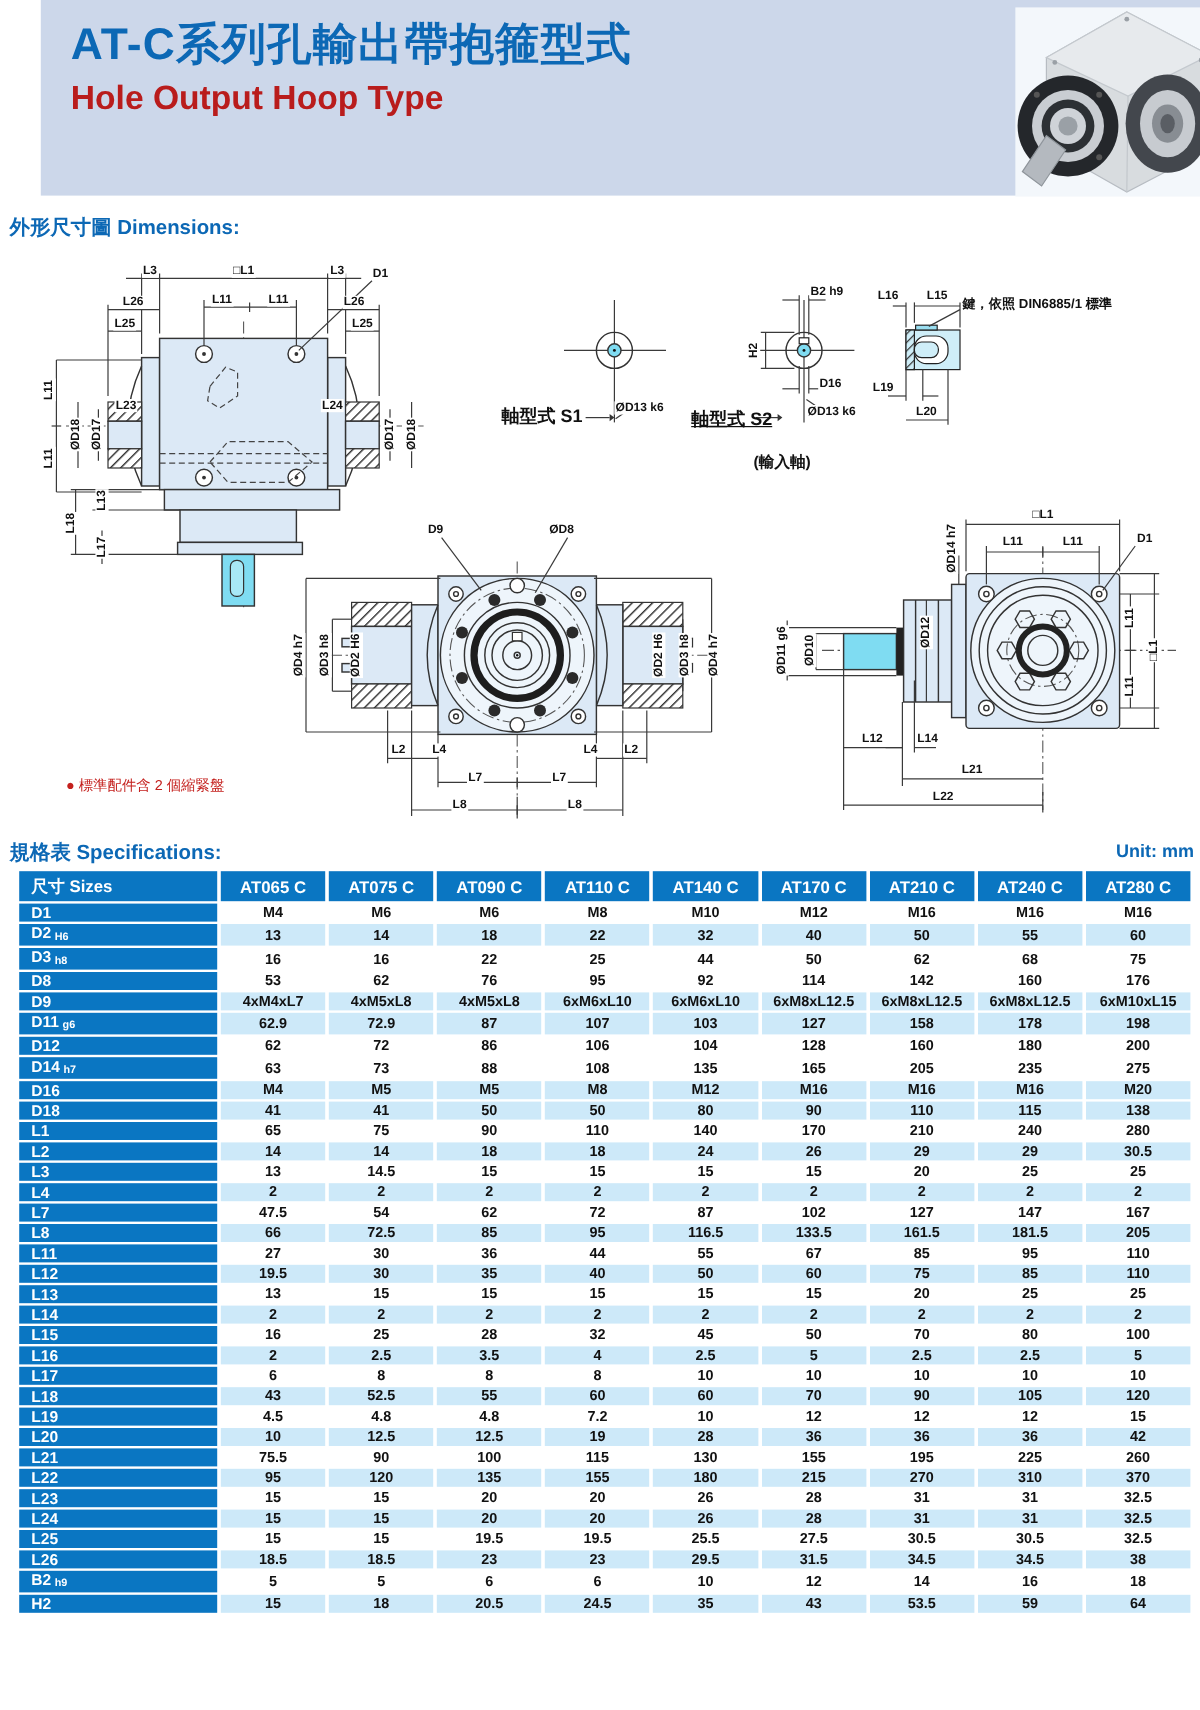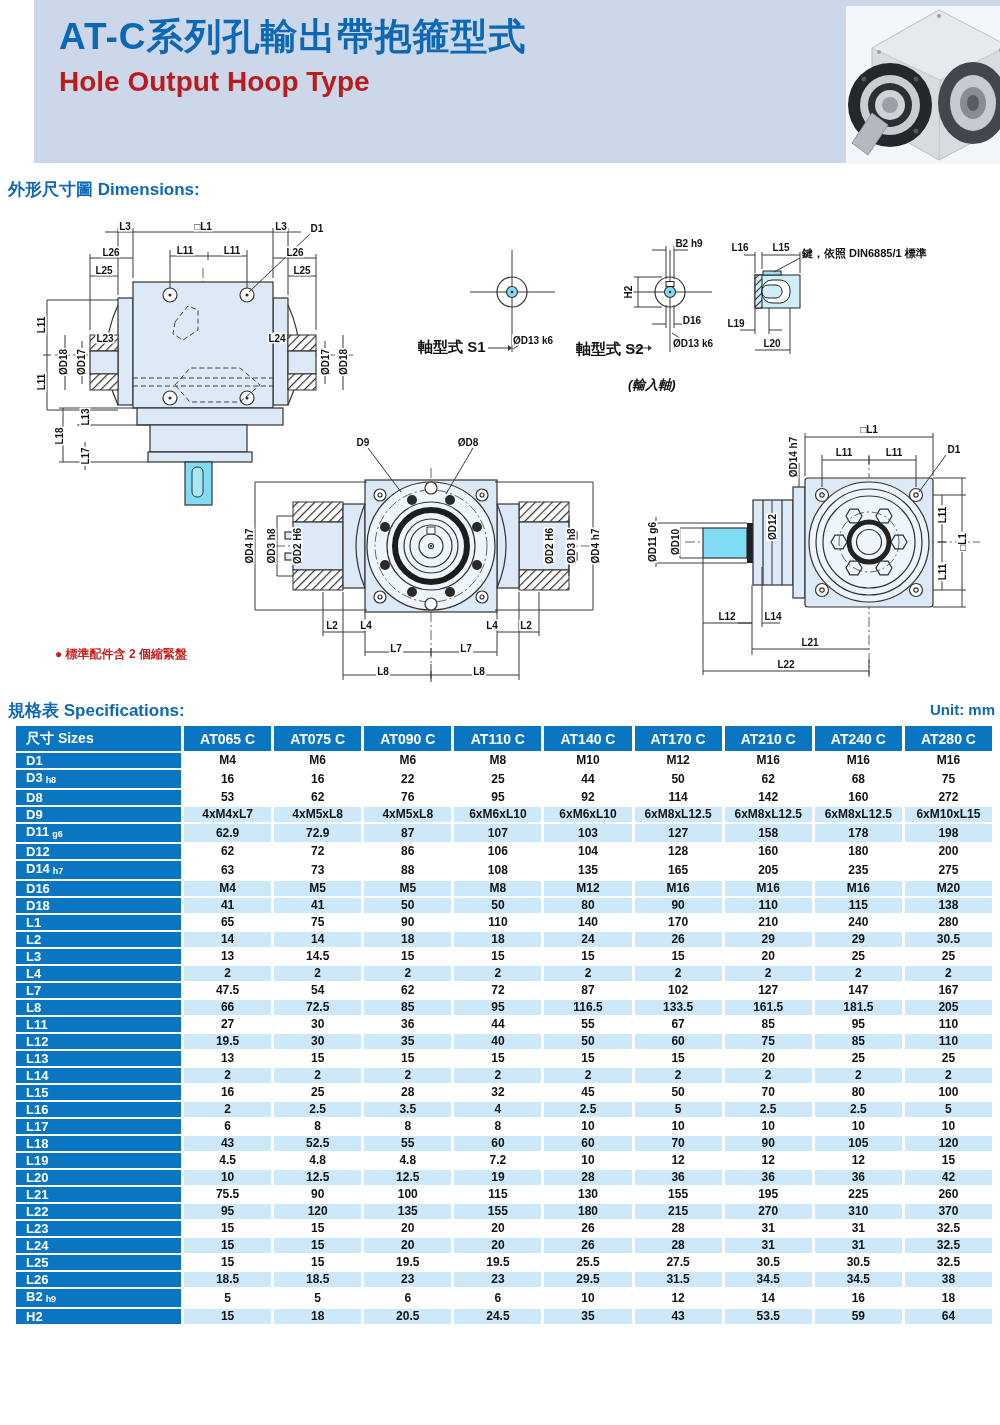--- a/index.html
+++ b/index.html
@@ -22,21 +22,21 @@
   #diag-front{left:25px;top:210px;width:345px;height:300px;}
   #diag-shafts{left:400px;top:230px;width:600px;height:175px;}
   #diag-face{left:235px;top:420px;width:400px;height:290px;}
   #diag-side{left:630px;top:405px;width:370px;height:290px;}
   .dim{position:absolute;font-size:10px;font-weight:bold;color:#111;background:#fff;
        padding:0 1px;white-space:nowrap;transform:translate(-50%,-50%);line-height:11px;}
   .dim.rot{transform:translate(-50%,-50%) rotate(-90deg);}
   .cap{position:absolute;font-size:15px;font-weight:bold;color:#111;white-space:nowrap;}
   .smallnote{position:absolute;font-size:11px;font-weight:bold;color:#111;white-space:nowrap;}
   #note-input{position:absolute;font-size:13px;font-weight:bold;color:#111;}
-  #accessory-note{position:absolute;left:55px;top:646px;font-size:12px;font-weight:bold;color:#c4201d;}
+  #accessory-note{position:absolute;left:55px;top:646px;font-size:12px;font-weight:normal;color:#c4201d;}
   
   #spec-table{position:absolute;left:13px;top:724px;width:982px;border-collapse:separate;
               border-spacing:3px 2px;table-layout:fixed;}
   #spec-table thead th{background:#0a76c2;color:#fff;font-size:14px;font-weight:bold;
               height:25px;text-align:center;padding:0;}
   #spec-table thead th.col-size{width:155px;text-align:left;padding-left:10px;}
   #spec-table tbody th{background:#0a76c2;color:#fff;font-size:13px;font-weight:bold;
               text-align:left;padding:0 0 0 10px;height:15px;line-height:15px;}
   #spec-table tbody td{background:#fff;color:#111;font-size:12px;font-weight:bold;
               text-align:center;padding:0;height:15px;line-height:15px;}
@@ -254,22 +254,22 @@
         <line x1="355" y1="78" x2="355" y2="104"></line>
           <line x1="369" y1="78" x2="369" y2="104"></line>
         <line x1="340" y1="100" x2="355" y2="100"></line>
           <line x1="369" y1="100" x2="382" y2="100"></line>
         <line x1="390" y1="78" x2="390" y2="124"></line>
         <line x1="355" y1="120" x2="390" y2="120"></line>
         <line x1="400" y1="28" x2="374" y2="42"></line>
       </g>
     </svg>
     <span id="cap-s1" class="cap" style="left:18px;top:108px;">軸型式 S1</span>
-    <span id="cap-s2" class="cap" style="left:176px;top:110px;">軸型式 S2</span>
-    <span id="note-input" style="left:228px;top:146px;font-style:italic;">(輸入軸)</span>
+    <span id="cap-s2" class="cap" style="left:176px;top:110px;text-decoration:underline;">軸型式 S2</span>
+    <span id="note-input" style="left:228px;top:146px;">(輸入軸)</span>
     <span class="smallnote" style="left:402px;top:16px;">鍵，依照 DIN6885/1 標準</span>
   <span class="dim" style="left: 133px; top: 110px;">ØD13 k6</span>
       <span class="dim" style="left: 289px; top: 13px;">B2 h9</span>
       <span class="dim rot" style="left: 228px; top: 62px;">H2</span>
       <span class="dim" style="left: 292px; top: 90px;">D16</span>
       <span class="dim" style="left: 293px; top: 113px;">ØD13 k6</span>
       <span class="dim" style="left: 340px; top: 17px;">L16</span>
       <span class="dim" style="left: 381px; top: 17px;">L15</span>
       <span class="dim" style="left: 336px; top: 93px;">L19</span>
       <span class="dim" style="left: 372px; top: 113px;">L20</span>
@@ -517,20 +517,32 @@
           <td>M4</td>
           <td>M6</td>
           <td>M6</td>
           <td>M8</td>
           <td>M10</td>
           <td>M12</td>
           <td>M16</td>
           <td>M16</td>
           <td>M16</td>
         </tr>
+        <tr class="alt">
+          <th><span>D2</span><span class="tol">H6</span></th>
+          <td>13</td>
+          <td>14</td>
+          <td>18</td>
+          <td>22</td>
+          <td>32</td>
+          <td>40</td>
+          <td>50</td>
+          <td>55</td>
+          <td>60</td>
+        </tr>
         <tr>
           <th><span>D3</span><span class="tol">h8</span></th>
           <td>16</td>
           <td>16</td>
           <td>22</td>
           <td>25</td>
           <td>44</td>
           <td>50</td>
           <td>62</td>
           <td>68</td>
@@ -539,21 +551,21 @@
         <tr>
           <th><span>D8</span></th>
           <td>53</td>
           <td>62</td>
           <td>76</td>
           <td>95</td>
           <td>92</td>
           <td>114</td>
           <td>142</td>
           <td>160</td>
-          <td>272</td>
+          <td>176</td>
         </tr>
         <tr class="alt">
           <th><span>D9</span></th>
           <td>4xM4xL7</td>
           <td>4xM5xL8</td>
           <td>4xM5xL8</td>
           <td>6xM6xL10</td>
           <td>6xM6xL10</td>
           <td>6xM8xL12.5</td>
           <td>6xM8xL12.5</td>

